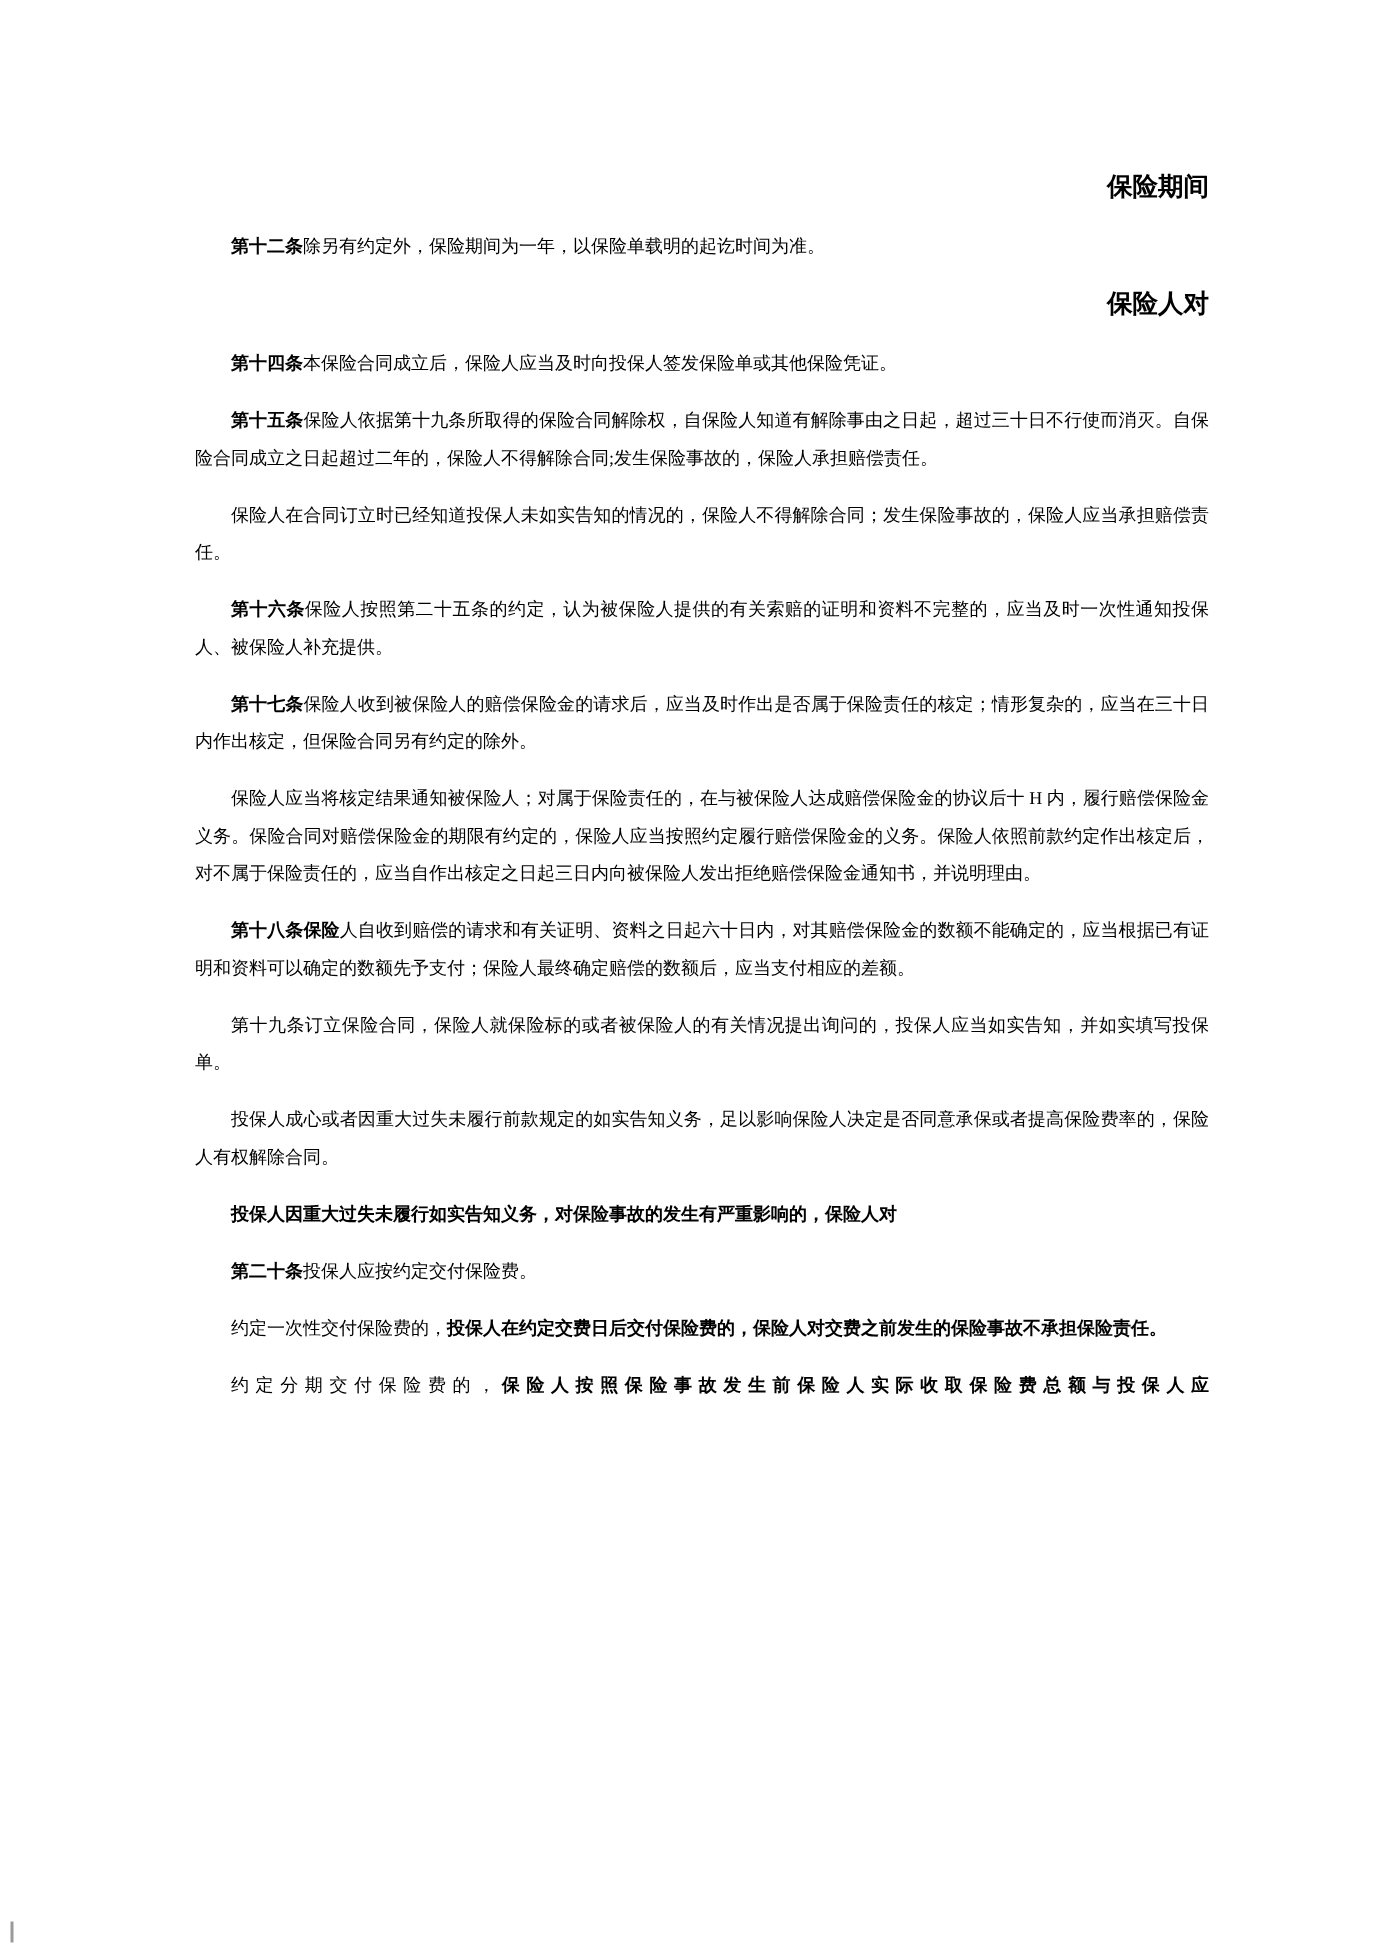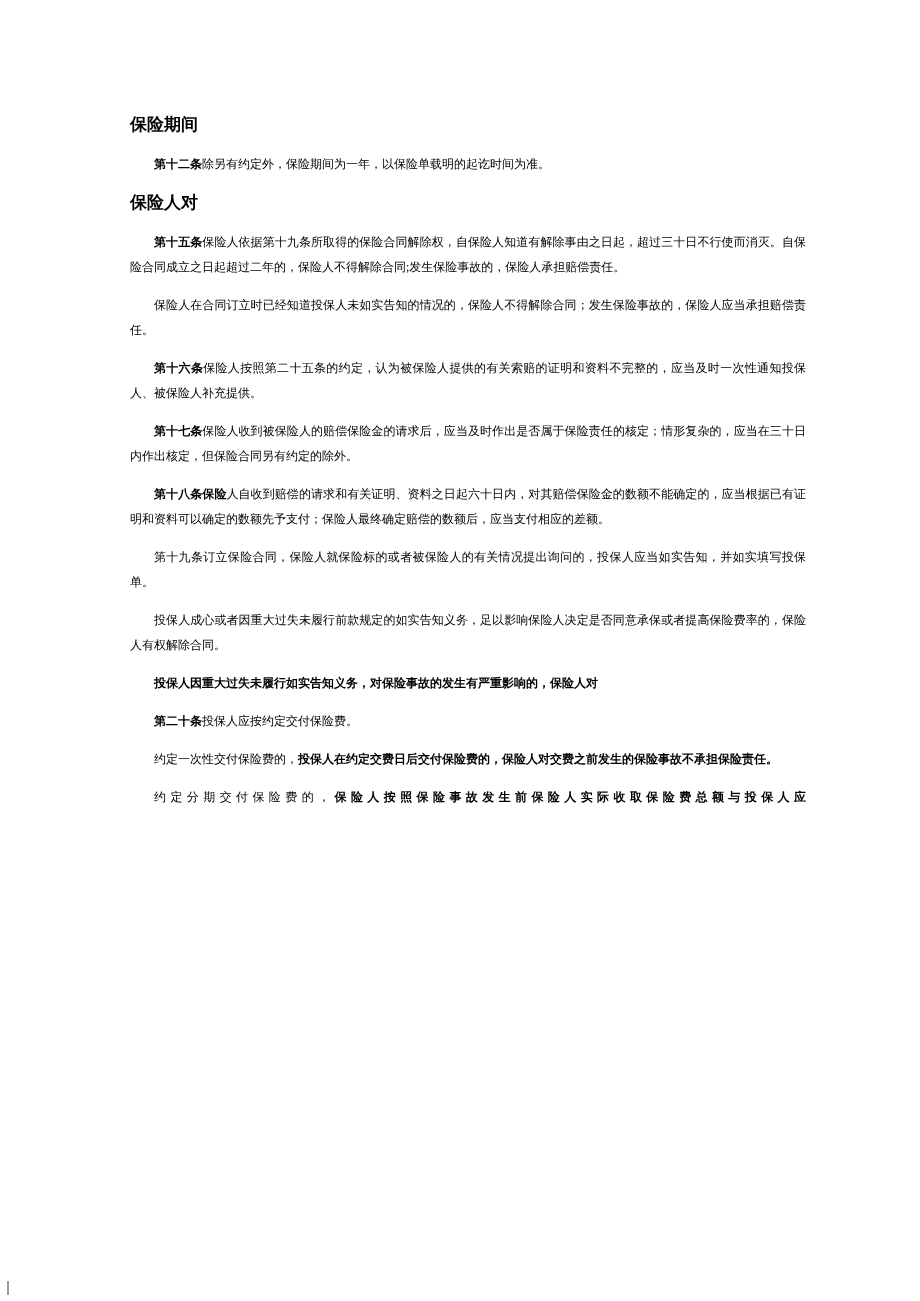--- a/index.html
+++ b/index.html
@@ -32,21 +32,21 @@
   .para.no-indent {
     text-indent: 0;
   }
   .para.justify-last {
     text-align-last: justify;
   }
   .heading {
     font-size: 17px;
     line-height: 25px;
     font-weight: bold;
-    text-align: left;
+    text-align: right;
     text-indent: 0;
     margin: 2px 0 15px 0;
   }
   .b {
     font-weight: bold;
   }
   .corner-mark {
     position: absolute;
     left: 7px;
     bottom: 6px;
@@ -55,24 +55,26 @@
     background: #9a9a9a;
   }
 </style>
 </head>
 <body>
 
 <main class="page-body">
     <h2 class="heading"><span class="b">保险期间</span></h2>
     <p class="para"><span class="b">第十二条</span><span>除另有约定外，保险期间为一年，以保险单载明的起讫时间为准。</span></p>
     <h2 class="heading"><span class="b">保险人对</span></h2>
+    <p class="para"><span class="b">第十四条</span><span>本保险合同成立后，保险人应当及时向投保人签发保险单或其他保险凭证。</span></p>
     <p class="para"><span class="b">第十五条</span><span>保险人依据第十九条所取得的保险合同解除权，自保险人知道有解除事由之日起，超过三十日不行使而消灭。自保险合同成立之日起超过二年的，保险人不得解除合同;发生保险事故的，保险人承担赔偿责任。</span></p>
     <p class="para"><span>保险人在合同订立时已经知道投保人未如实告知的情况的，保险人不得解除合同；发生保险事故的，保险人应当承担赔偿责任。</span></p>
     <p class="para"><span class="b">第十六条</span><span>保险人按照第二十五条的约定，认为被保险人提供的有关索赔的证明和资料不完整的，应当及时一次性通知投保人、被保险人补充提供。</span></p>
     <p class="para"><span class="b">第十七条</span><span>保险人收到被保险人的赔偿保险金的请求后，应当及时作出是否属于保险责任的核定；情形复杂的，应当在三十日内作出核定，但保险合同另有约定的除外。</span></p>
+    <p class="para"><span>保险人应当将核定结果通知被保险人；对属于保险责任的，在与被保险人达成赔偿保险金的协议后十 H 内，履行赔偿保险金义务。保险合同对赔偿保险金的期限有约定的，保险人应当按照约定履行赔偿保险金的义务。保险人依照前款约定作出核定后，对不属于保险责任的，应当自作出核定之日起三日内向被保险人发出拒绝赔偿保险金通知书，并说明理由。</span></p>
     <p class="para"><span class="b">第十八条保险</span><span>人自收到赔偿的请求和有关证明、资料之日起六十日内，对其赔偿保险金的数额不能确定的，应当根据已有证明和资料可以确定的数额先予支付；保险人最终确定赔偿的数额后，应当支付相应的差额。</span></p>
     <p class="para"><span>第十九条订立保险合同，保险人就保险标的或者被保险人的有关情况提出询问的，投保人应当如实告知，并如实填写投保单。</span></p>
     <p class="para"><span>投保人成心或者因重大过失未履行前款规定的如实告知义务，足以影响保险人决定是否同意承保或者提高保险费率的，保险人有权解除合同。</span></p>
     <p class="para"><span class="b">投保人因重大过失未履行如实告知义务，对保险事故的发生有严重影响的，保险人对</span></p>
     <p class="para"><span class="b">第二十条</span><span>投保人应按约定交付保险费。</span></p>
     <p class="para"><span>约定一次性交付保险费的，</span><span class="b">投保人在约定交费日后交付保险费的，保险人对交费之前发生的保险事故不承担保险责任。</span></p>
     <p class="para justify-last"><span>约定分期交付保险费的，</span><span class="b">保险人按照保险事故发生前保险人实际收取保险费总额与投保人应</span></p>
   </main>
 
 <div class="corner-mark"></div>

